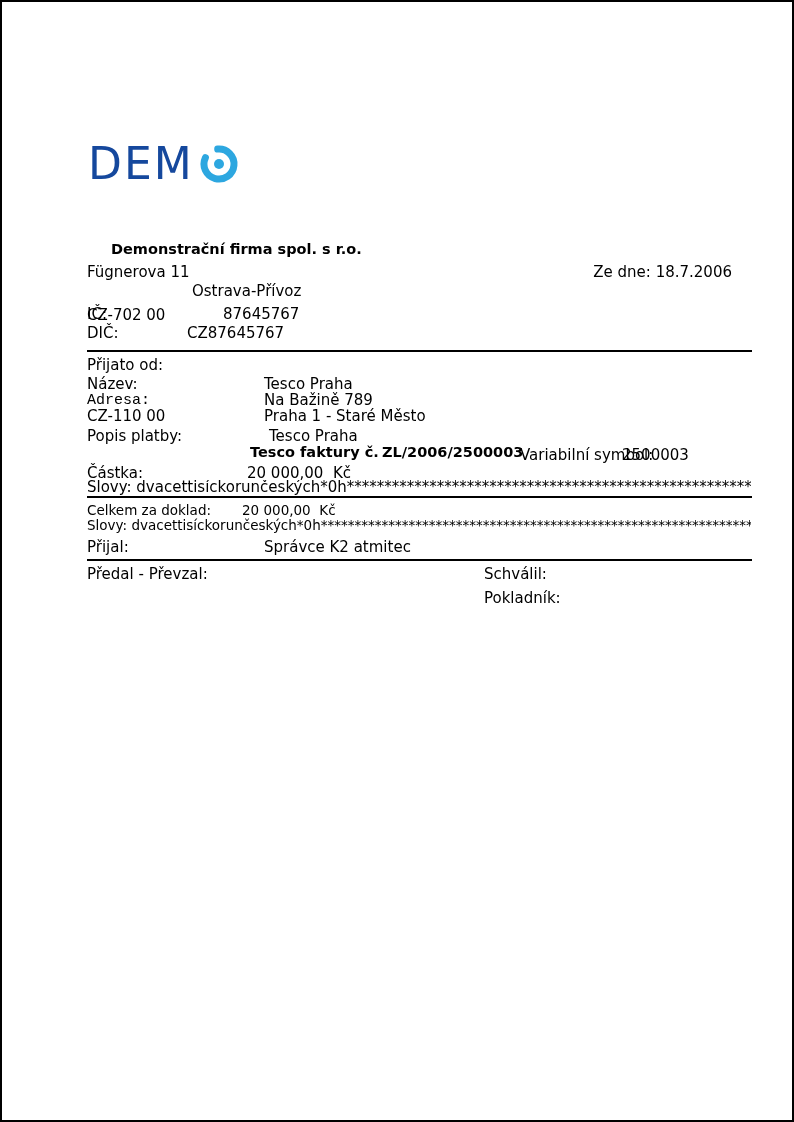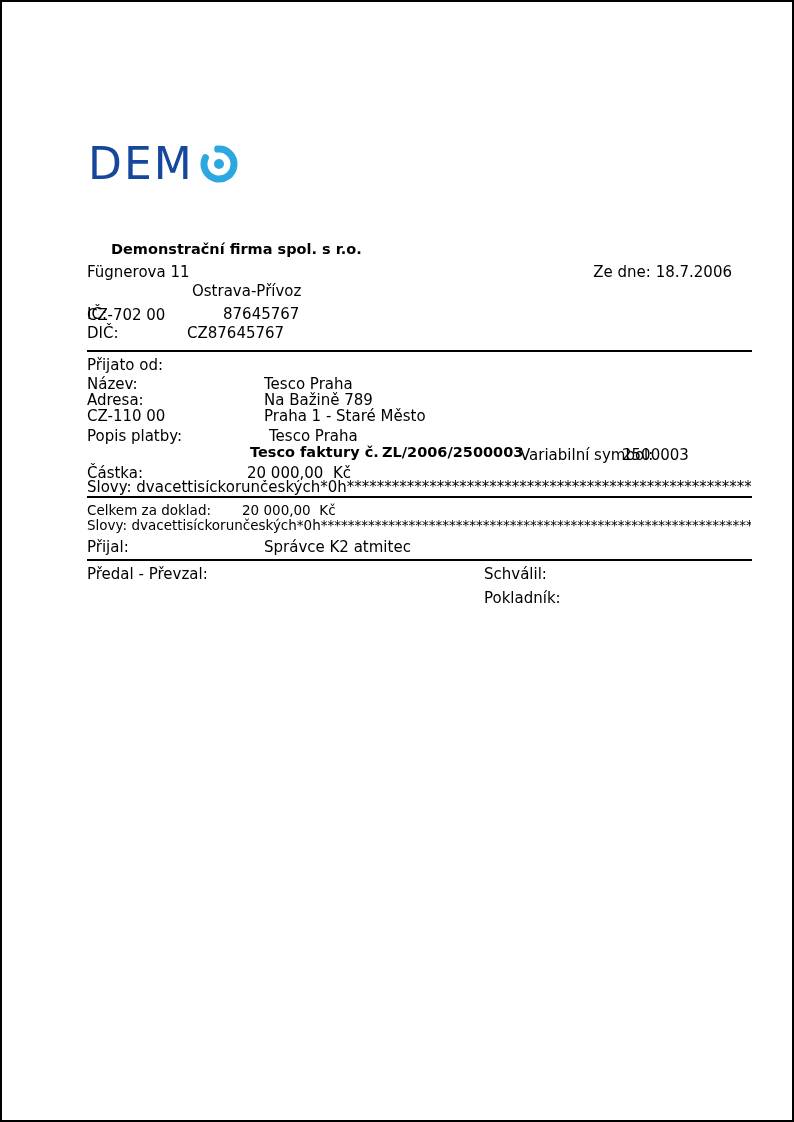--- a/index.html
+++ b/index.html
@@ -49,21 +49,21 @@
   <div class="abs" style="left:85px; top:305px;">IČ:</div>
   <div class="abs" style="left:185px; top:305px;margin-left:36px;">87645767</div>
   <div class="abs" style="left:85px; top:324px;">DIČ:</div>
   <div class="abs" style="left:185px; top:324px;">CZ87645767</div>
 
   <div class="rule" style="left:85px; top:348px; width:665px;"></div>
 
   <div class="abs" style="left:85px; top:356px;">Přijato od:</div>
   <div class="abs" style="left:85px; top:375px;">Název:</div>
   <div class="abs" style="left:262px; top:375px;">Tesco Praha</div>
-  <div class="abs" style="left:85px; top:391px;">Adresa:</div>
+  <div class="abs" style="left:85px; top:391px;font-family:Liberation Mono, monospace;">Adresa:</div>
   <div class="abs" style="left:262px; top:391px;">Na Bažině 789</div>
   <div class="abs" style="left:85px; top:407px;">CZ-110 00</div>
   <div class="abs" style="left:262px; top:407px;">Praha 1 - Staré Město</div>
 
   <div class="abs" style="left:85px; top:427px;">Popis platby:</div>
   <div class="abs" style="left:267px; top:427px;">Tesco Praha</div>
 
   <div class="abs inv" style="left:248px; top:443px;">Tesco faktury č.</div>
   <div class="abs inv" style="left:380px; top:443px;">ZL/2006/2500003</div>
   <div class="abs" style="left:518px; top:446px;">Variabilní symbol:</div>

